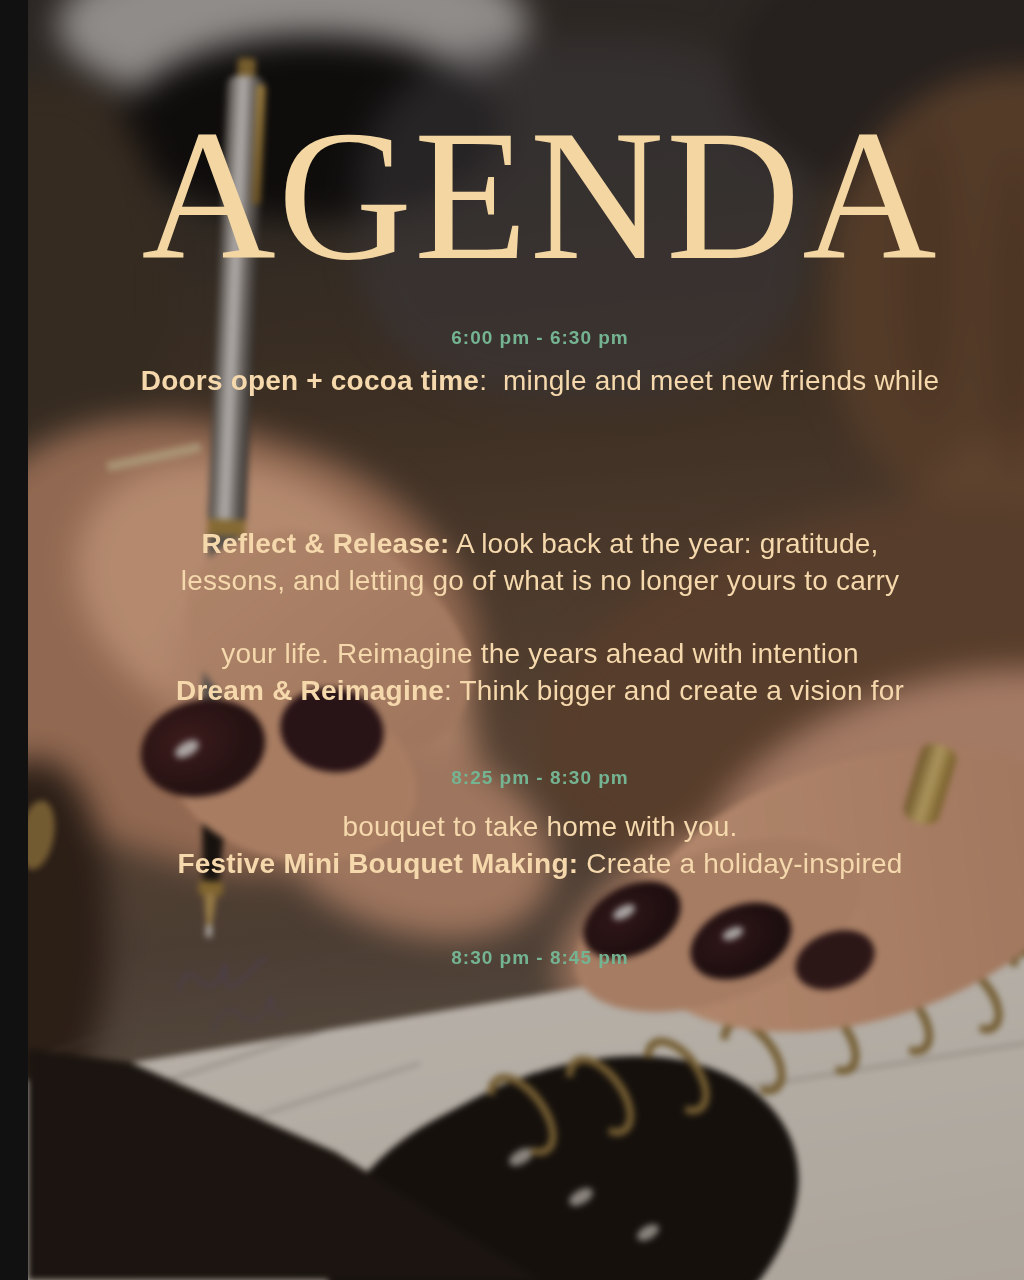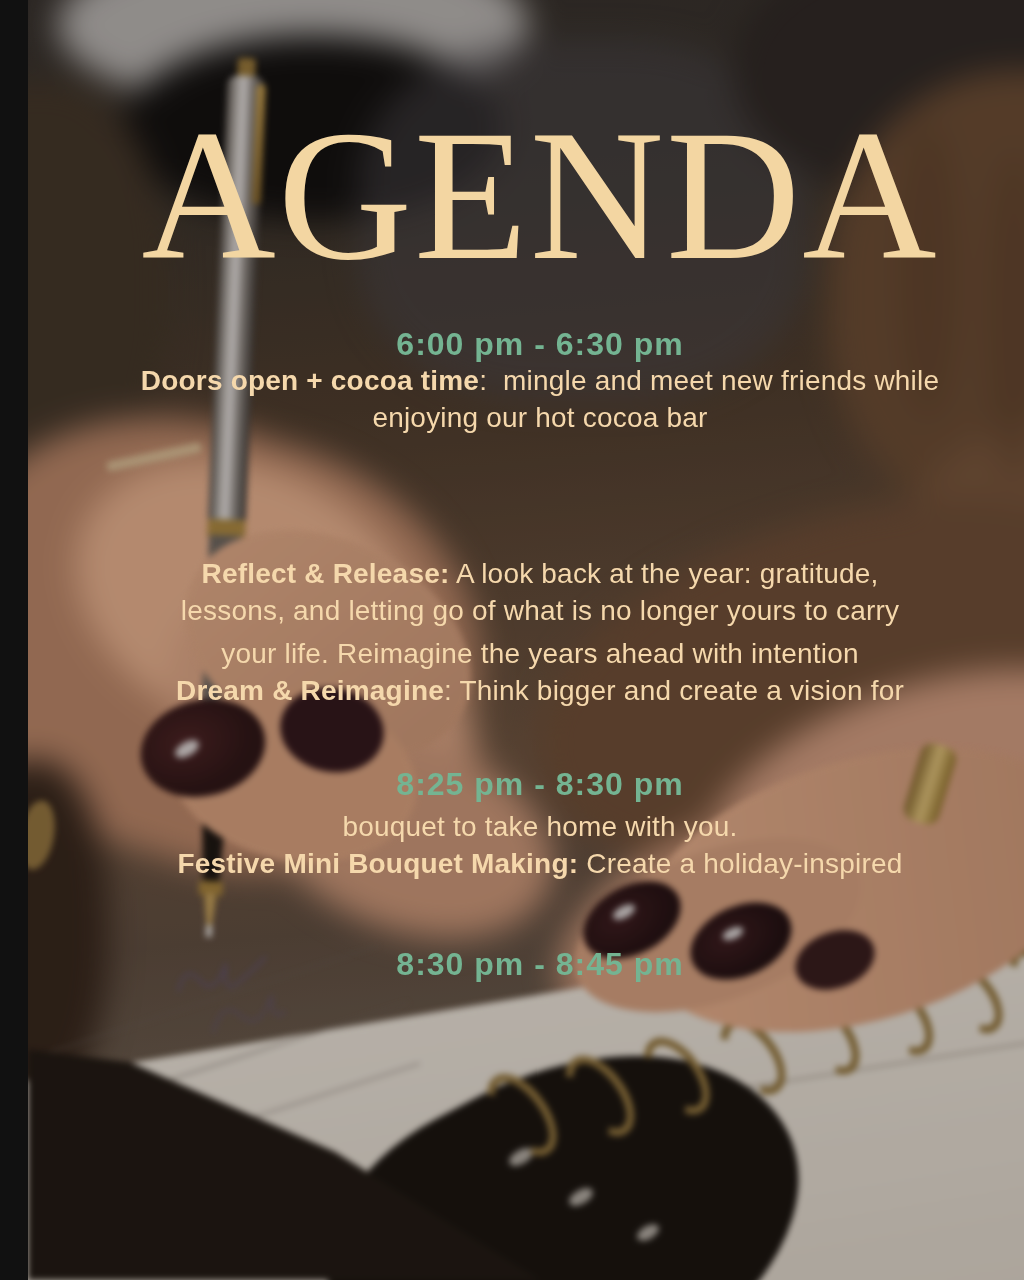--- a/index.html
+++ b/index.html
@@ -8,21 +8,21 @@
          font-family:"Liberation Sans",sans-serif;margin-left:28px;}
   .abs{position:absolute;}
   .r{border-radius:50%;}
   .blobs{position:absolute;inset:0;filter:blur(16px);}
   .sharp{position:absolute;inset:0;filter:blur(3px);}
   .overlay{position:absolute;inset:0;background:rgba(26,18,13,.28);}
   .content{position:absolute;inset:0;z-index:5;}
   .block{position:absolute;left:52px;width:920px;text-align:center;}
   .title{top:102px;font-family:"Liberation Serif",serif;font-weight:400;
          font-size:186px;line-height:1;letter-spacing:2px;color:var(--title-cream,#f3d6a2);}
-  .time{font-size:32px;line-height:1;font-weight:bold;letter-spacing:1px;color:var(--time-green,#74b492);}
+  .time{font-size:19px;line-height:1;font-weight:bold;letter-spacing:1px;color:var(--time-green,#74b492);}
   .item{margin:0;font-size:28px;line-height:37px;letter-spacing:.2px;color:var(--body-cream,#f5d8ac);}
   .item strong{font-weight:bold;}
   .line{display:block;white-space:nowrap;}
   .coil{position:absolute;border:8px solid #96793f;border-radius:50%;border-left-color:transparent;transform:rotate(-36deg);}
   .nail-hl{position:absolute;background:rgba(255,255,255,.85);border-radius:50%;}
 </style>
 </head>
 <body>
 
 <div class="stage">
@@ -107,24 +107,23 @@
   </div>
 
   <div class="overlay"></div>
 
   <div class="content">
     <div class="block title">AGENDA</div>
 
     <div class="block time" style="top:328px">6:00 pm - 6:30 pm</div>
     <p class="item block" style="top:362px">
       <span class="line"><strong>Doors open + cocoa time</strong><span>:&nbsp; mingle and meet new friends while</span></span>
-      <span class="line">enjoying our hot cocoa bar</span>
     </p>
 
-    <p class="item block" style="top:555px">
+    <p class="item block" style="top:525px">
       <span class="line"><strong>Reflect &amp; Release:</strong><span> A look back at the year: gratitude,</span></span>
       <span class="line">lessons, and letting go of what is no longer yours to carry</span>
     </p>
     <p class="item block" style="top:635px">
       <span class="line">your life. Reimagine the years ahead with intention</span>
       <span class="line"><strong>Dream &amp; Reimagine</strong><span>: Think bigger and create a vision for</span></span>
     </p>
 
     <div class="block time" style="top:768px">8:25 pm - 8:30 pm</div>
     <p class="item block" style="top:808px">

